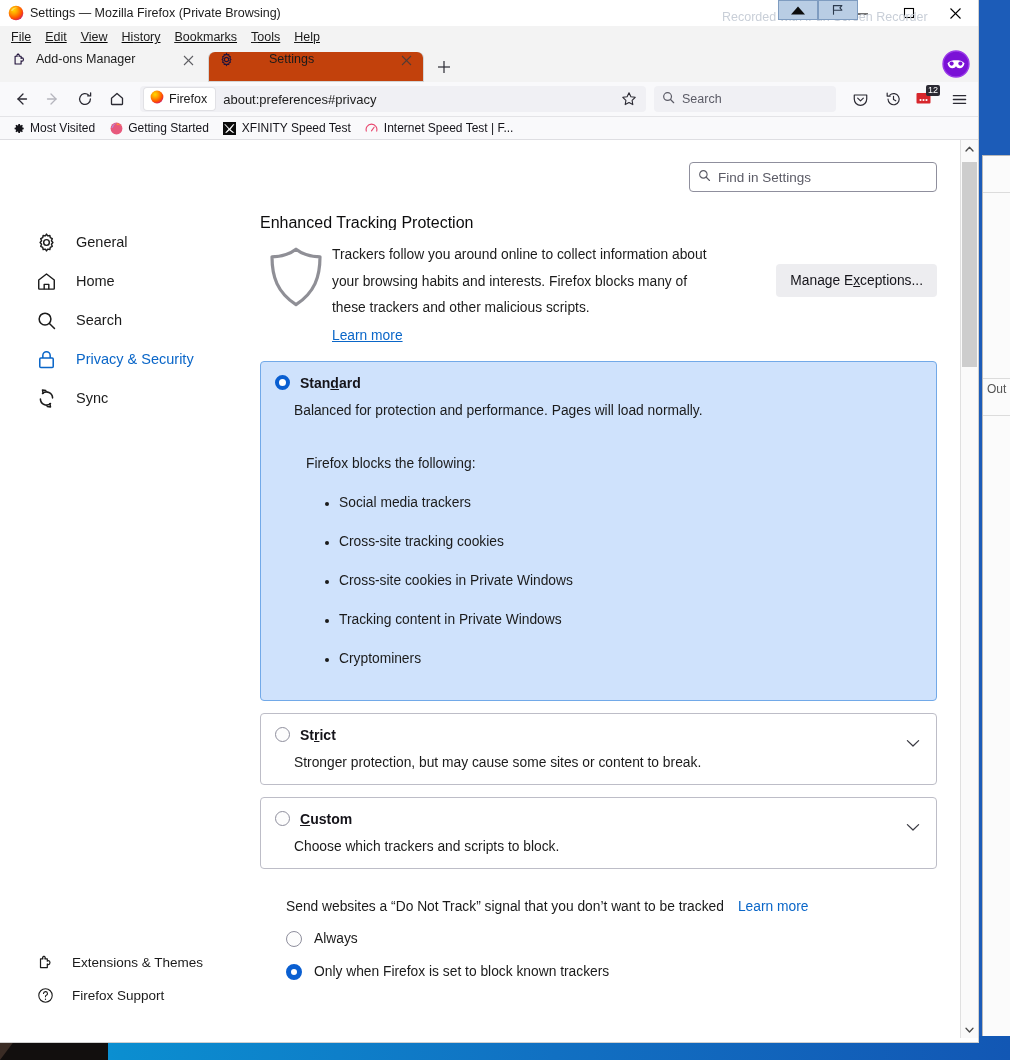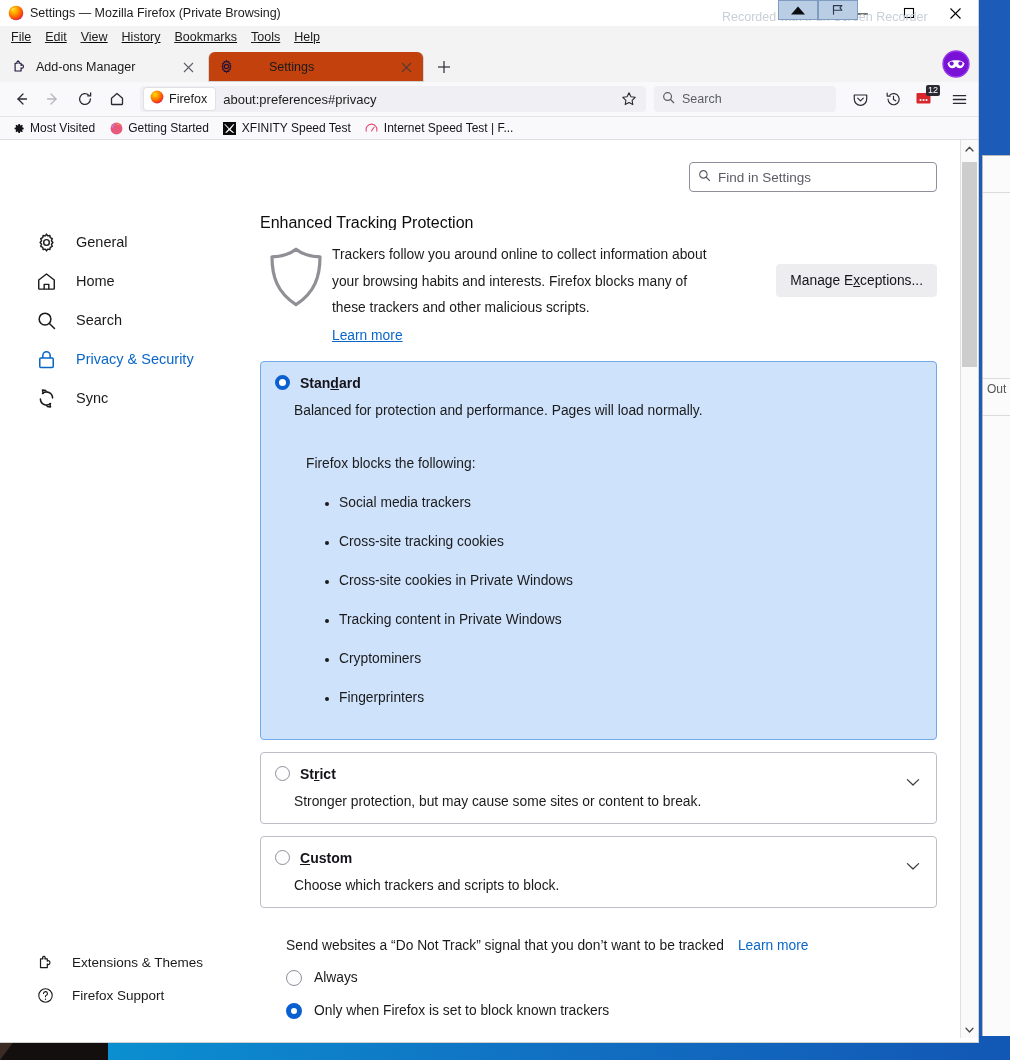--- a/index.html
+++ b/index.html
@@ -63,21 +63,21 @@
     font-size:12.5px;color:#1b1b1b;padding:2px 7px;white-space:nowrap;cursor:default;
   }
   .menu-item u{text-decoration:underline;}
 
   
   #tabstrip{
     height:34px;background:#f3f3f3;display:flex;align-items:flex-end;
     padding:0 0 0 0;position:relative;
   }
   .tab{
-    height:30px;display:flex;align-items:center;border-radius:6px 6px 0 0;
+    height:30px;display:flex;border-radius:6px 6px 0 0;
     padding:0 8px 0 10px;margin:0 2px;position:relative;
     font-size:12.5px;color:#1b1b1b;
   }
   .tab.inactive{width:185px;background:transparent;}
   .tab.active{width:196px;background:#c2410c;box-shadow:0 -1px 0 0 #d4d4d4 inset,1px 0 0 #d4d4d4,-1px 0 0 #d4d4d4;gap:26px;}
   .tab .tab-ico{width:16px;height:16px;flex:0 0 auto;margin-right:8px;}
   .tab .tab-label{flex:1 1 auto;overflow:hidden;text-overflow:ellipsis;white-space:nowrap;}
   .tab .tab-close{width:17px;height:17px;flex:0 0 auto;opacity:.8;display:flex;align-items:center;justify-content:center;}
   #newtab{
     width:26px;height:26px;margin:0 0 2px 6px;display:flex;align-items:center;justify-content:center;
@@ -573,21 +573,20 @@
             <span class="rc-title">Stan<u>d</u>ard</span>
           </div>
           <div class="rc-desc">Balanced for protection and performance. Pages will load normally.</div>
           <div class="rc-sub">Firefox blocks the following:</div>
           <ul class="rc-list">
             <li>Social media trackers</li>
             <li>Cross-site tracking cookies</li>
             <li>Cross-site cookies in Private Windows</li>
             <li>Tracking content in Private Windows</li>
             <li>Cryptominers</li>
-            <li>Fingerprinters</li>
           </ul>
         </div>
 
         <div class="radio-card">
           <div class="rc-head">
             <span class="radio"></span>
             <span class="rc-title">St<u>r</u>ict</span>
           </div>
           <span class="rc-chevron">
             <svg width="14" height="9" viewBox="0 0 14 9" fill="none" stroke="#3a3a42" stroke-width="1.25" stroke-linecap="round" stroke-linejoin="round">

